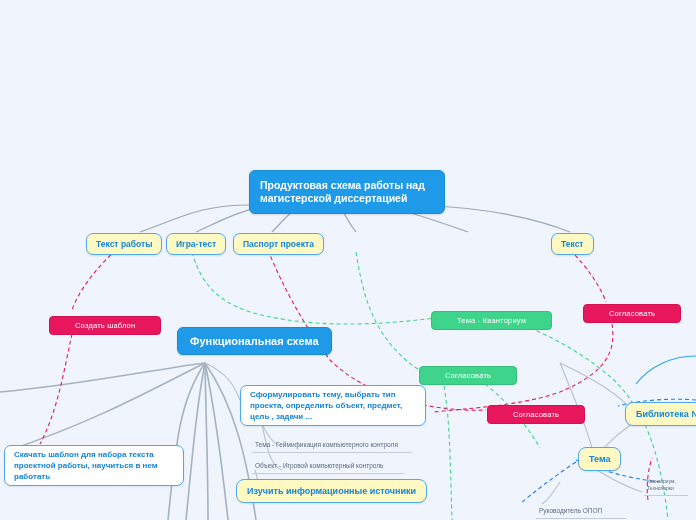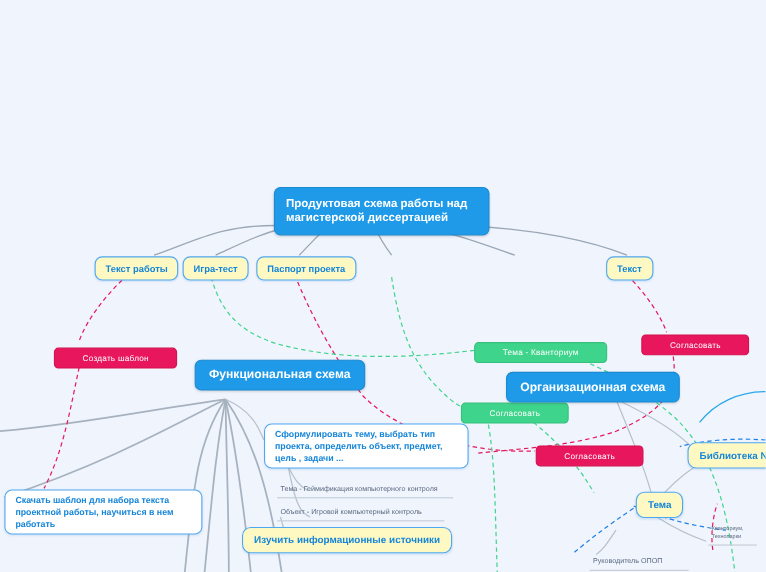--- a/index.html
+++ b/index.html
@@ -153,23 +153,20 @@
   <div class="node badge green" style="left:419px;top:366px;">
     <span>Согласовать</span>
   </div>
   <div class="node badge pink" style="left:487px;top:405px;">
     <span>Согласовать</span>
   </div>
 
   <div class="node solid section" style="left:138px;top:327px;margin-left:39px;">
     <span>Функциональная схема</span>
   </div>
-  <div class="node solid section" style="left:460px;top:338px;">
-    <span>Организационная схема</span>
-  </div>
 
   <div class="node note" style="left:240px;top:385px;width:186px;">
     <span>Сформулировать тему, выбрать тип проекта, определить объект, предмет, цель , задачи ...</span>
   </div>
   <div class="node note" style="left:4px;top:445px;width:180px;">
     <span>Скачать шаблон для набора текста проектной работы, научиться в нем работать</span>
   </div>
 
   <div class="node leaf" style="left:252px;top:440px;width:160px;">
     <span>Тема - Геймификация компьютерного контроля</span>
@@ -177,21 +174,21 @@
   <div class="node leaf" style="left:252px;top:461px;width:152px;">
     <span>Объект - Игровой компьютерный контроль</span>
   </div>
   <div class="node leaf" style="left:536px;top:506px;width:90px;">
     <span>Руководитель ОПОП</span>
   </div>
   <div class="node leaf wrap tiny" style="left:644px;top:478px;width:44px;">
     <span>Кванториум, Технопарки</span>
   </div>
 
-  <div class="node pill lg" style="left:220px;top:479px;">
+  <div class="node pill lg" style="left:236px;top:479px;">
     <span>Изучить информационные источники</span>
   </div>
   <div class="node pill lg" style="left:625px;top:402px;">
     <span>Библиотека №</span>
   </div>
   <div class="node pill lg" style="left:578px;top:447px;">
     <span>Тема</span>
   </div>
 
 </div>

